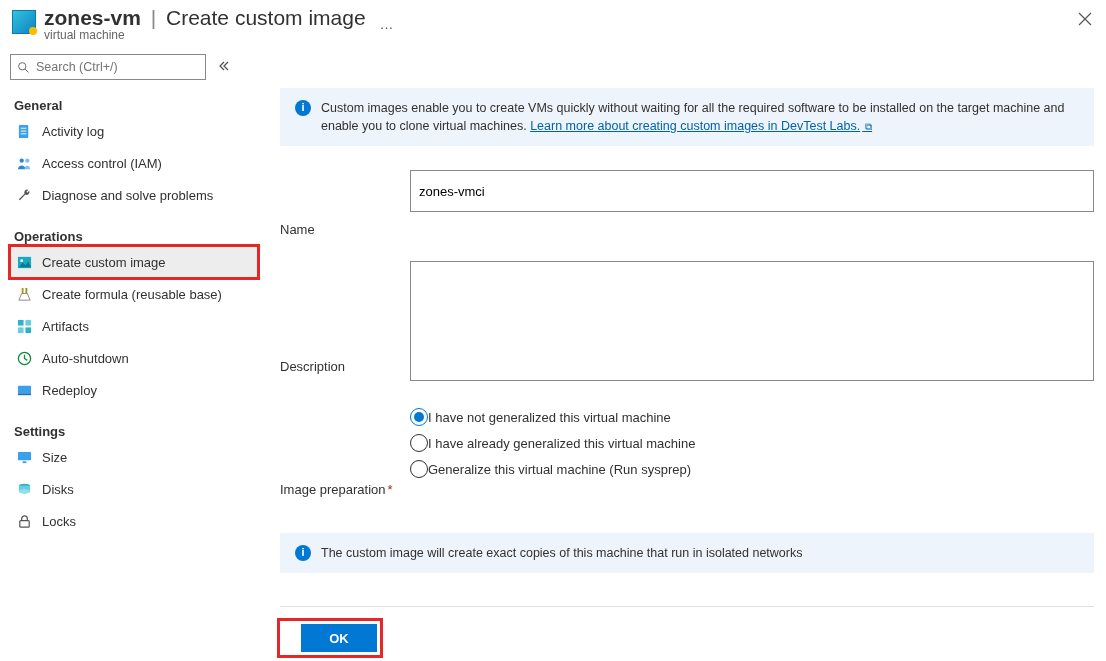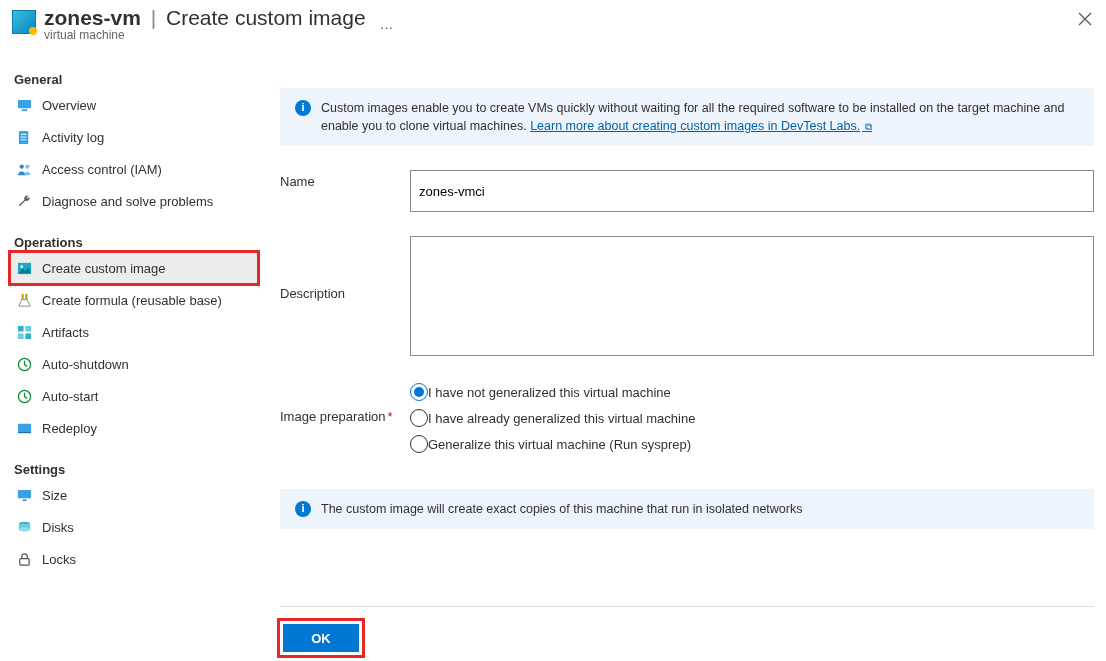--- a/index.html
+++ b/index.html
@@ -46,34 +46,34 @@
   .ic-orange{ color:#d88512; }
 
   
   .main-inner { flex:1; overflow:auto; padding-top: 44px; }
   .infobar { background: #eef4fb; border: 1px solid #eef4fb; padding: 10px 14px; display:flex; gap:10px; font-size:12.5px; color:#323130; line-height:1.45; }
   .info-i { width:16px; height:16px; border-radius:50%; background:#0078d4; color:#fff; font-weight:bold; font-size:11px; display:inline-flex; align-items:center; justify-content:center; flex:0 0 16px; margin-top:1px; }
   .infobar a { color:#0062ad; text-decoration: underline; }
   .ext-icon { font-size: 10px; margin-left:2px; }
 
   .form-row { display:flex; align-items:flex-start; margin-top: 24px; }
-  .form-label { width: 130px; padding-top: 4px; font-size: 13px; color:#323130; }
+  .form-label { width: 130px; padding-top: 4px; font-size: 13px; color:#323130;margin-top:48px; }
   .req { color:#a4262c; margin-left:2px; }
   .form-control { flex:1; }
   .txt { width: 100%; height: 26px; border:1px solid #8a8886; padding: 20px 8px; font-size:13px; font-family: inherit; }
   .ta  { width: 100%; height: 120px; border:1px solid #8a8886; padding: 4px 8px; font-size:13px; font-family: inherit; resize: none; }
 
   .radio-stack { display:flex; flex-direction:column; gap:8px; }
   .radio-opt { display:flex; align-items:center; font-size:13px; cursor:pointer; }
   .radio-circle { width:18px; height:18px; border:1px solid #323130; border-radius:50%; display:inline-flex; align-items:center; justify-content:center; }
   .radio-opt.sel .radio-circle { border-color:#0078d4; }
   .radio-opt.sel .radio-dot { width:10px; height:10px; border-radius:50%; background:#0078d4; }
 
   .footer { border-top: 1px solid #e1dfdd; padding: 14px 0 0 0; margin-top: 18px; }
-  .ok-btn { background:#0078d4; color:#fff; border:none; height:28px; width:76px; font-size:13px; font-weight:600; cursor:pointer; }
+  .ok-btn { background:#0078d4; color:#fff; border:none; height:28px; width:76px; font-size:13px; font-weight:600; cursor:pointer;margin-left:18px; }
   .ok-wrap { display:inline-block; padding:3px; }
   .ok-wrap.highlight-red { outline:3px solid #e52727; outline-offset:0; }
 
 </style>
 </head>
 <body>
 
 <div class="root">
   <div class="header">
     <div class="hdr-icon"></div>
@@ -88,32 +88,37 @@
     <div class="hdr-more">…</div>
     <div class="hdr-close">
       <svg width="14" height="14" viewBox="0 0 14 14">
           <path d="M1 1 L13 13 M13 1 L1 13" stroke="#555" stroke-width="1.2" fill="none"></path>
         </svg>
     </div>
   </div>
 
   <div class="body">
     <div class="sidebar">
+      <div class="search-wrap">
+        <div class="searchbox">
+          <svg width="13" height="13" viewBox="0 0 16 16">
+              <circle cx="6.5" cy="6.5" r="4.5" stroke="#666" stroke-width="1.2" fill="none"></circle>
+              <line x1="10" y1="10" x2="14" y2="14" stroke="#666" stroke-width="1.2"></line>
+            </svg>
+          <input placeholder="Search (Ctrl+/)" style="">
+        </div>
+        <span class="collapse-icon">
+          <svg width="12" height="12" viewBox="0 0 12 12">
+              <path d="M6 2 L2 6 L6 10 M10 2 L6 6 L10 10" stroke="#555" stroke-width="1.3" fill="none"></path>
+            </svg>
+        </span>
+      </div>
 
       <div id="nav-mount">
           <div class="section-title">General</div>
-          <div class="nav-item">
-            <span class="nic ic-blue">
-              <svg width="15" height="15" viewBox="0 0 16 16">
-                <rect x="1" y="2" width="14" height="9" rx="1" fill="#3aa0e9"></rect>
-                <rect x="5" y="12" width="6" height="2" fill="#3aa0e9"></rect>
-              </svg>
-            </span>
-            <span class="nav-label">Overview</span>
-          </div>
           <div class="nav-item">
             <span class="nic ic-blue">
               <svg width="15" height="15" viewBox="0 0 16 16">
                 <rect x="2" y="1" width="10" height="14" rx="1" fill="#3aa0e9"></rect>
                 <rect x="4" y="4" width="6" height="1" fill="#fff"></rect>
                 <rect x="4" y="7" width="6" height="1" fill="#fff"></rect>
                 <rect x="4" y="10" width="6" height="1" fill="#fff"></rect>
               </svg>
             </span>
             <span class="nav-label">Activity log</span>
@@ -170,29 +175,20 @@
             <span class="nav-label">Artifacts</span>
           </div>
           <div class="nav-item">
             <span class="nic ic-green">
               <svg width="15" height="15" viewBox="0 0 16 16">
                 <circle cx="8" cy="8" r="6.5" fill="none" stroke="#10893e" stroke-width="1.4"></circle>
                 <path d="M8 4 V8 L11 10" stroke="#10893e" stroke-width="1.4" fill="none"></path>
               </svg>
             </span>
             <span class="nav-label">Auto-shutdown</span>
-          </div>
-          <div class="nav-item">
-            <span class="nic ic-green">
-              <svg width="15" height="15" viewBox="0 0 16 16">
-                <circle cx="8" cy="8" r="6.5" fill="none" stroke="#10893e" stroke-width="1.4"></circle>
-                <path d="M8 4 V8 L11 10" stroke="#10893e" stroke-width="1.4" fill="none"></path>
-              </svg>
-            </span>
-            <span class="nav-label">Auto-start</span>
           </div>
           <div class="nav-item">
             <span class="nic ic-blue">
               <svg width="15" height="15" viewBox="0 0 16 16">
                 <rect x="1" y="3" width="14" height="8" rx="1" fill="#3aa0e9"></rect>
                 <rect x="1" y="11" width="14" height="2" fill="#1f6fab"></rect>
               </svg>
             </span>
             <span class="nav-label">Redeploy</span>
           </div>

